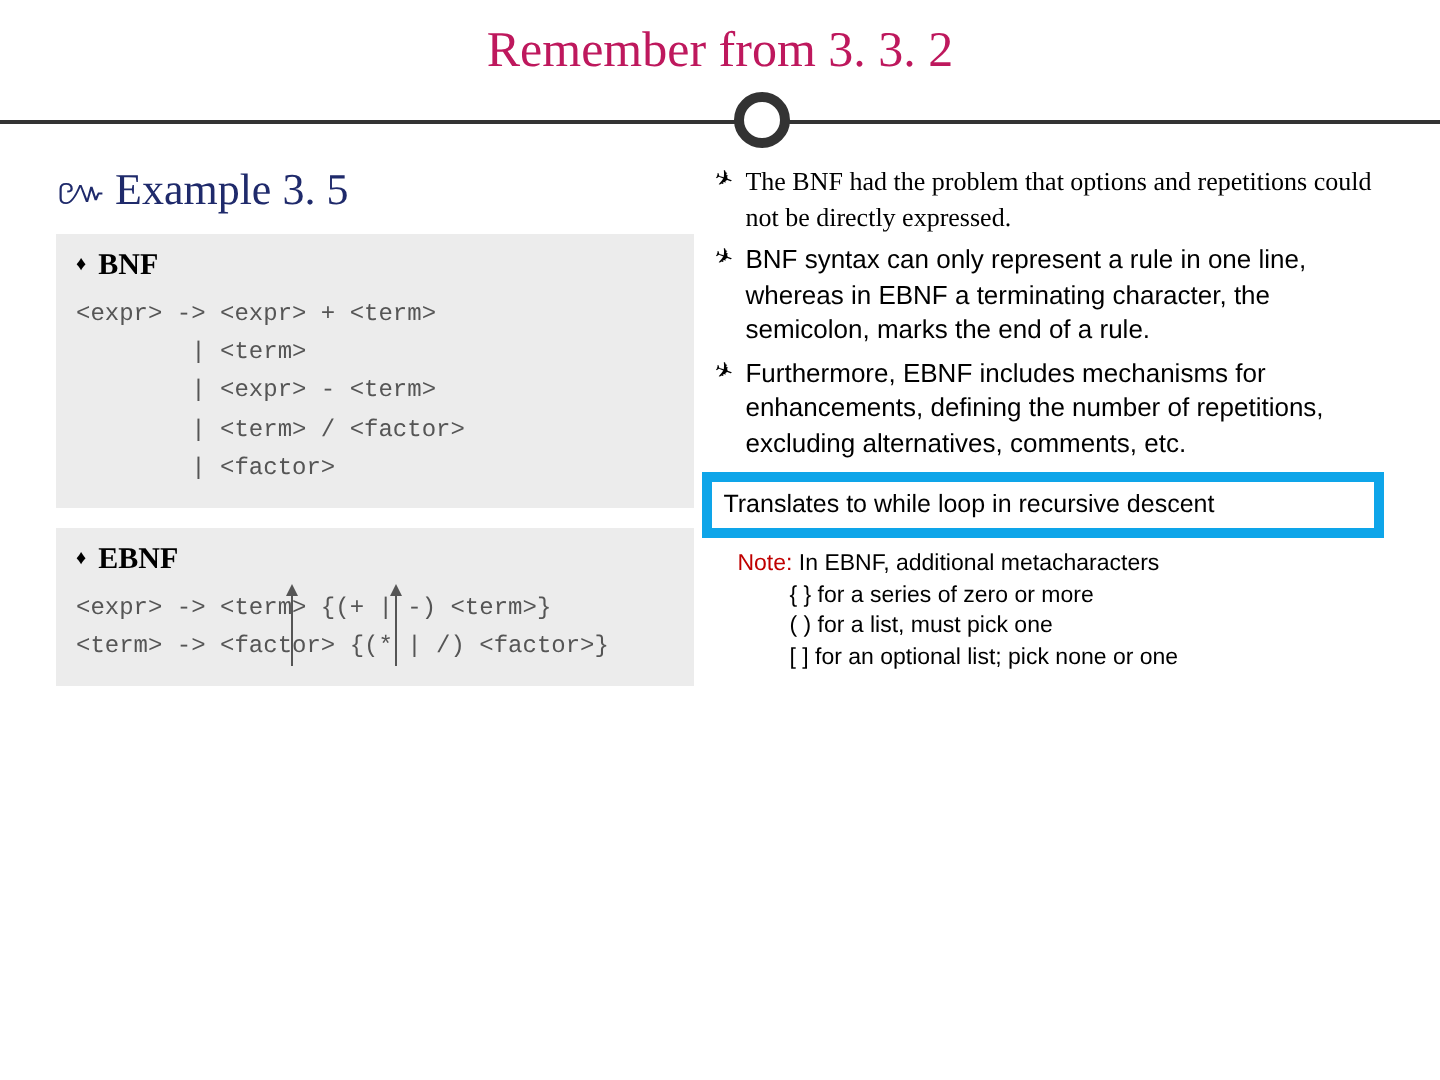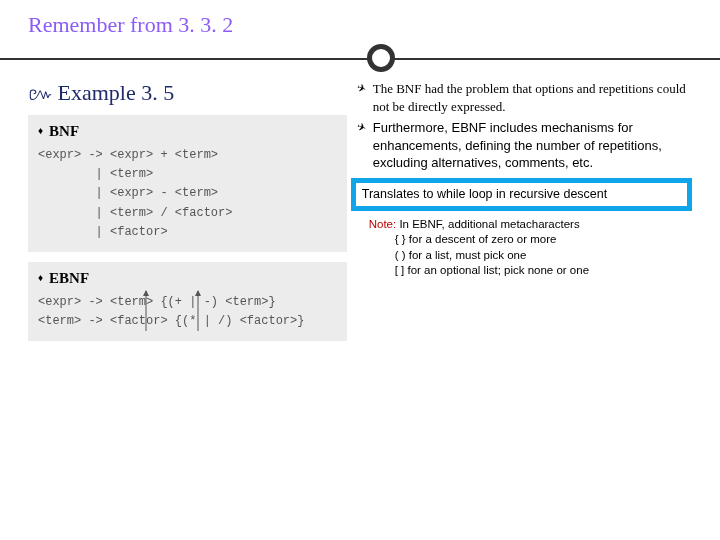--- a/index.html
+++ b/index.html
@@ -11,24 +11,24 @@
     position: relative;
     overflow: hidden;
   }
   .slide {
     width: 100%;
     height: 100%;
     padding: 12px 28px 20px 28px;
     position: relative;
   }
   .title {
-    text-align: left;
-    font-size: 22px;
+    text-align: center;
+    font-size: 25px;
     font-weight: normal;
-    color: #8b5cf6;
+    color: #be185d;
     margin-bottom: 6px;
   }
   .title-rule {
     position: relative;
     height: 30px;
     margin-bottom: 6px;
   }
   .title-rule .line {
     position: absolute;
     top: 14px;
@@ -194,29 +194,30 @@
           </defs>
           <line x1="118" y1="80" x2="118" y2="40" stroke="#555" stroke-width="1" marker-end="url(#ah)"></line>
           <line x1="170" y1="80" x2="170" y2="40" stroke="#555" stroke-width="1" marker-end="url(#ah)"></line>
         </svg>
       </div>
     </div>
 
     <div class="right-col">
       <ul class="rbullets">
         <li><span class="lead">The BNF had the problem that options and repetitions could not be directly expressed.</span></li>
+        <li><span>BNF syntax can only represent a rule in one line, whereas in EBNF a terminating character, the semicolon, marks the end of a rule.</span></li>
         <li><span>Furthermore, EBNF includes mechanisms for enhancements, defining the number of repetitions, excluding alternatives, comments, etc.</span></li>
       </ul>
 
       <div class="translate-box">Translates to while loop in recursive descent</div>
 
       <div class="note-block">
         <span class="note-label">Note:</span><span> In EBNF, additional metacharacters</span>
         <div class="meta-lines">
-          <div>{  }  for a descent of zero or more</div>
+          <div>{  }  for a series of zero or more</div>
           <div>(  )  for a list, must pick one</div>
           <div>[  ]  for an optional list; pick none or one</div>
         </div>
       </div>
     </div>
 
   </div>
 </div>
 
 </body></html>

